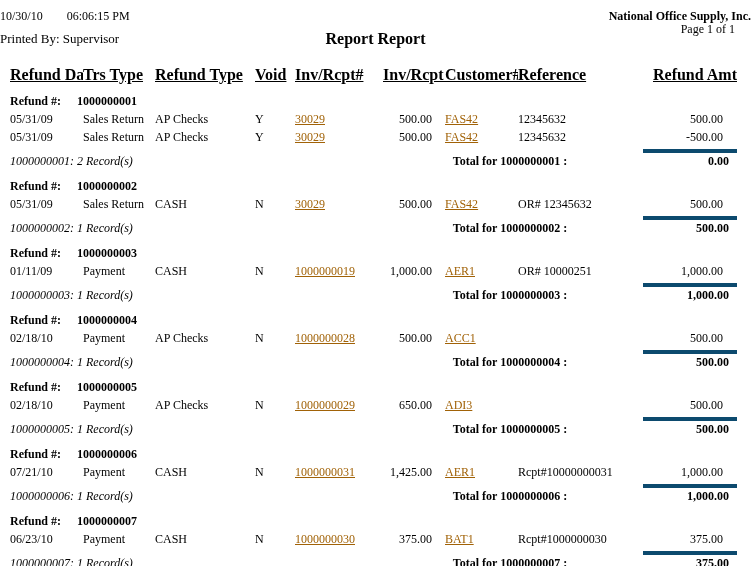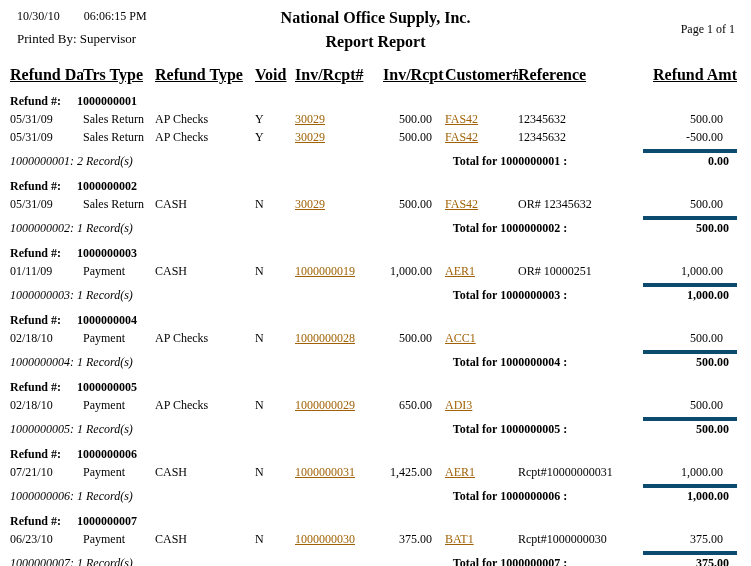--- a/index.html
+++ b/index.html
@@ -11,25 +11,25 @@
     overflow: hidden;
   }
   .page {
     position: relative;
     width: 751px; height: 566px;
     background: #fff;
     overflow: hidden;
   }
   
   .report-header { position: relative; height: 64px; }
-  .hdr-left { position: absolute; left: 17px; top: 9px; font-size: 12px; white-space: nowrap; }
+  .hdr-left { position: absolute; left: 0; top: 9px; font-size: 12px; white-space: nowrap; }
   .hdr-time { margin-left: 24px; }
   .hdr-printedby { margin-top: 7px; font-size: 13px; }
   .hdr-center { position: absolute; left: 0; right: 0; top: 9px; text-align: center; }
-  .company { font-weight: bold; font-size: 16px; }
+  .company { font-weight: bold; font-size: 12px; text-align: right; }
   .title   { font-weight: bold; font-size: 16px; margin-top: 6px; }
   .hdr-right { position: absolute; right: 16px; top: 22px; font-size: 12px; }
   
   table {
     border-collapse: collapse;
     table-layout: fixed;
     width: 727px;
     margin-left: 10px;
     font-size: 12px;
   }

